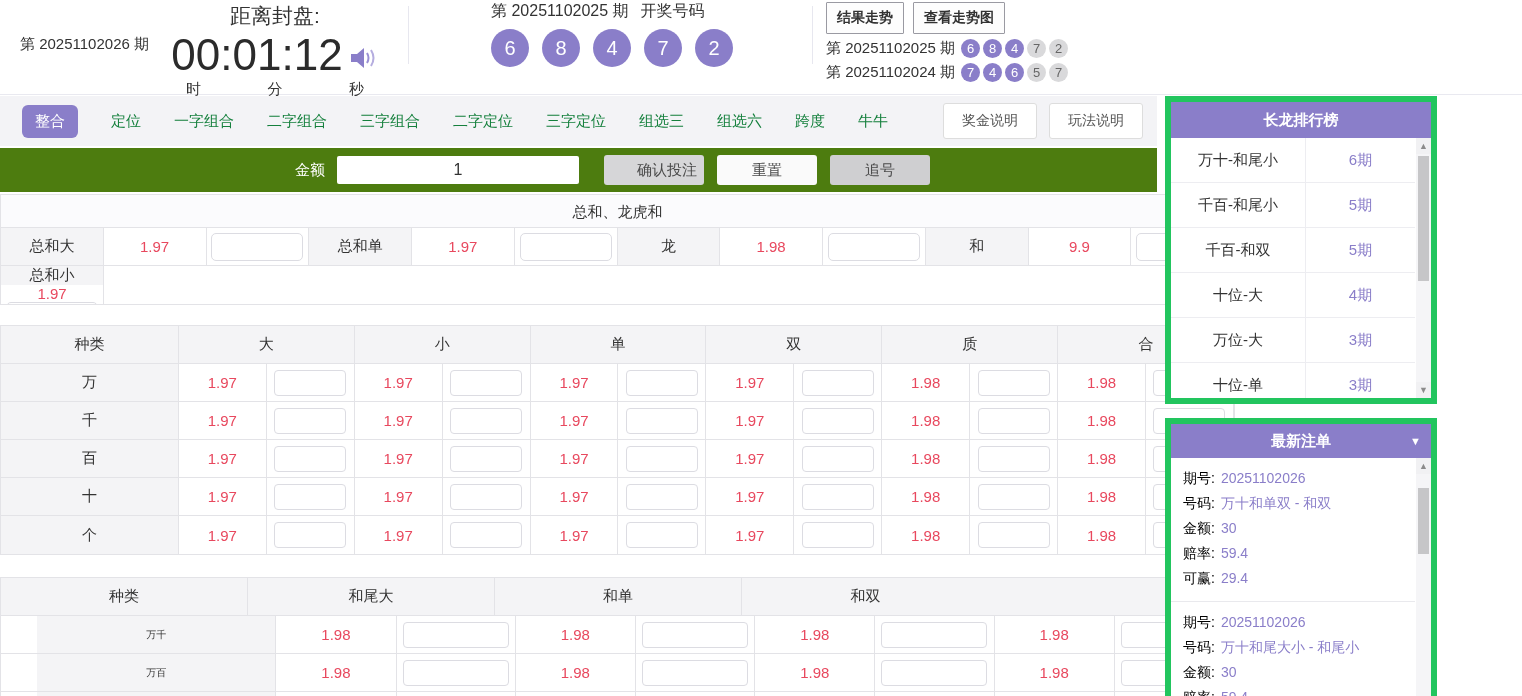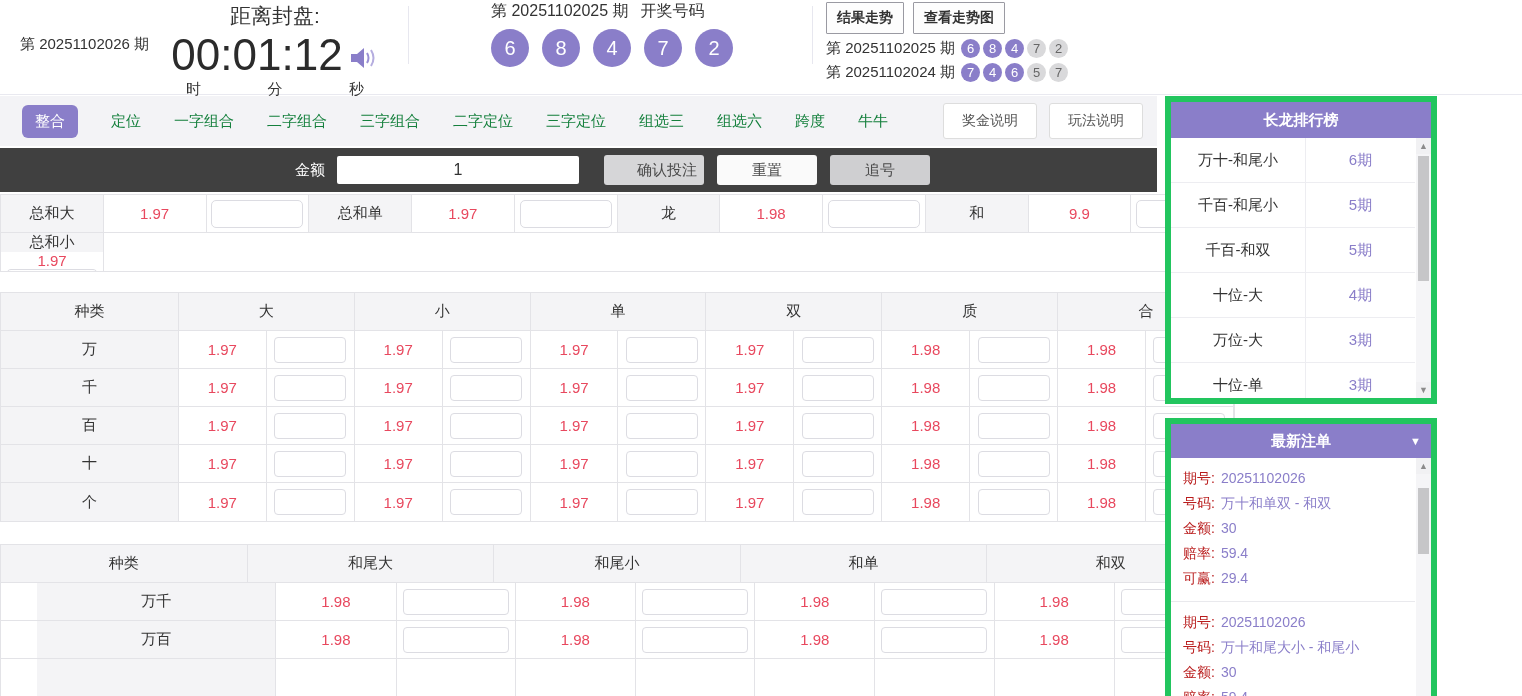--- a/index.html
+++ b/index.html
@@ -44,21 +44,21 @@
     justify-content:space-between; padding:0 14px 0 22px; }
   .tabs-left { display:flex; align-items:center; gap:33px; }
   .tab { background:none; border:none; font-size:15px; color:#15803d; cursor:pointer;
     padding:7px 0; font-family:inherit; }
   .tab.active { background:#8a7ec9; color:#fff; padding:7px 13px; border-radius:6px; }
   .tabs-right { display:flex; gap:12px; }
   .info-btn { background:#fff; border:1px solid #ddd; color:#555; font-size:14px;
     padding:8px 18px; border-radius:3px; cursor:pointer; font-family:inherit; }
 
   
-  .bet-bar { height:44px; background:#404040; margin-top:2px; display:flex; align-items:center; }
+  .bet-bar { height:44px; background:#4d7c0f; margin-top:2px; display:flex; align-items:center; }
   .amount-label { color:#fff; font-size:15px; margin-left:295px; }
   .amount-input { width:242px; height:28px; margin-left:12px; border:none; border-radius:2px;
     text-align:center; font-size:16px; color:#333; background:#fff; font-family:inherit; }
   .bet-btn { height:30px; width:100px; border:none; border-radius:3px; font-size:15px;
     color:#4a4a4a; cursor:pointer; font-family:inherit; }
   .bet-btn.confirm { margin-left:25px; background:#d6d6d8;padding-left:26px; }
   .bet-btn.reset { margin-left:13px; background:#fafafa; }
   .bet-btn.chase { margin-left:13px; background:#cfcfd1; }
 
   
@@ -87,42 +87,42 @@
   .pt-hcol { width:176px; }
   .pt-label { width:178px; background:#f4f4f6; font-size:15px; }
   .pt-odds { width:88px; color:#e8485e; font-size:15px; }
   .pt-inp { width:88px; }
   .pt-input { width:72px; height:26px; border:1px solid #dcdce2; border-radius:4px; font-family:inherit; }
 
   
   .tail-table { margin-top:22px; border:1px solid #e3e3e7; overflow:hidden; width:1235px; }
   .tt-hlabel { width:247px; }
   .tt-hcol { width:247px; }
-  .tt-label { width:247px; background:#f4f4f6; font-size:15px;margin-left:36px; }
+  .tt-label { width:247px; background:#f4f4f6; font-size:10px;margin-left:36px; }
   .tt-odds { width:124px; color:#e8485e; font-size:15px; }
   .tt-inp { width:123px; }
   .tt-input { width:106px; height:26px; border:1px solid #dcdce2; border-radius:4px; font-family:inherit; }
 
   
   .panel { border:6px solid #22c55e; background:#fff; }
   .panel-hd { height:36px; background:#8a7ec9; color:#fff; display:flex; align-items:center;
     justify-content:center; font-size:15px; font-weight:bold; position:relative; }
   .panel-hd .caret { position:absolute; right:10px; font-size:11px; font-weight:normal; cursor:pointer; }
   .dragon-body { position:relative; height:260px; overflow:hidden; padding-right:16px; }
   .dragon-row { display:flex; height:45px; border-bottom:1px solid #ededf1; align-items:stretch; }
   .d-name { flex:1; display:flex; align-items:center; justify-content:center; font-size:15px; color:#333; }
   .d-count { width:110px; display:flex; align-items:center; justify-content:center;
     font-size:15px; color:#8a7ec9; border-left:1px solid #ededf1; }
   .orders-panel { margin-top:14px; }
   .orders-panel .panel-hd { height:34px;justify-content:center; }
   .orders-body { position:relative; height:256px; overflow:hidden; padding:0 16px 0 0; }
   .order { padding:8px 0 10px 12px; }
   .order + .order { border-top:1px solid #e9e9ed; }
   .o-line { font-size:14px; line-height:25px; white-space:nowrap; }
-  .o-label { color:#b91c1c; margin-right:6px; }
+  .o-label { color:#000000; margin-right:6px; }
   .o-val { color:#8a7ec9; }
 
   
   .sb { position:absolute; right:0; top:0; bottom:0; width:15px; background:#f5f5f7; }
   .sb-up,.sb-down { position:absolute; left:0; right:0; height:16px; color:#8b8b8b;
     font-size:9px; text-align:center; line-height:16px; background:#f1f1f3; cursor:pointer; }
   .sb-up { top:0; } .sb-down { bottom:0; }
   .sb-thumb { position:absolute; left:2px; width:11px; background:#c6c6c8; cursor:pointer; }
   .dragon-body .sb-thumb { top:18px; height:125px; }
   .orders-body .sb-thumb { top:30px; height:66px; }
@@ -220,20 +220,21 @@
 
       <div class="bet-bar">
         <span class="amount-label">金额</span>
         <input class="amount-input" type="text" value="1" style="">
         <button class="bet-btn confirm">确认投注</button>
         <button class="bet-btn reset">重置</button>
         <button class="bet-btn chase">追号</button>
       </div>
 
       <section class="sum-section">
+        <div class="sum-title">总和、龙虎和</div>
         <div id="sum-grid">
             <div class="sum-row">
               <div class="cell lab">总和大</div>
               <div class="cell odds">1.97</div>
               <div class="cell inp">
                 <input class="odds-input" type="text" style="">
               </div>
               <div class="cell lab">总和单</div>
               <div class="cell odds">1.97</div>
               <div class="cell inp">
@@ -415,21 +416,20 @@
             <div class="cell pt-inp">
               <input class="pt-input" type="text" style="">
             </div>
           </div>
         </section>
 
       <section class="tail-table" id="tail-table">
           <div class="t-hrow">
             <div class="t-hcell tt-hlabel">种类</div>
             <div class="t-hcell tt-hcol">和尾大</div>
-            <div class="t-hcell tt-hcol">和尾小</div>
             <div class="t-hcell tt-hcol">和单</div>
             <div class="t-hcell tt-hcol">和双</div>
           </div>
           <div class="t-row">
             <div class="cell tt-label">万千</div>
             <div class="cell tt-odds">1.98</div>
             <div class="cell tt-inp">
               <input class="tt-input" type="text" style="">
             </div>
             <div class="cell tt-odds">1.98</div>

